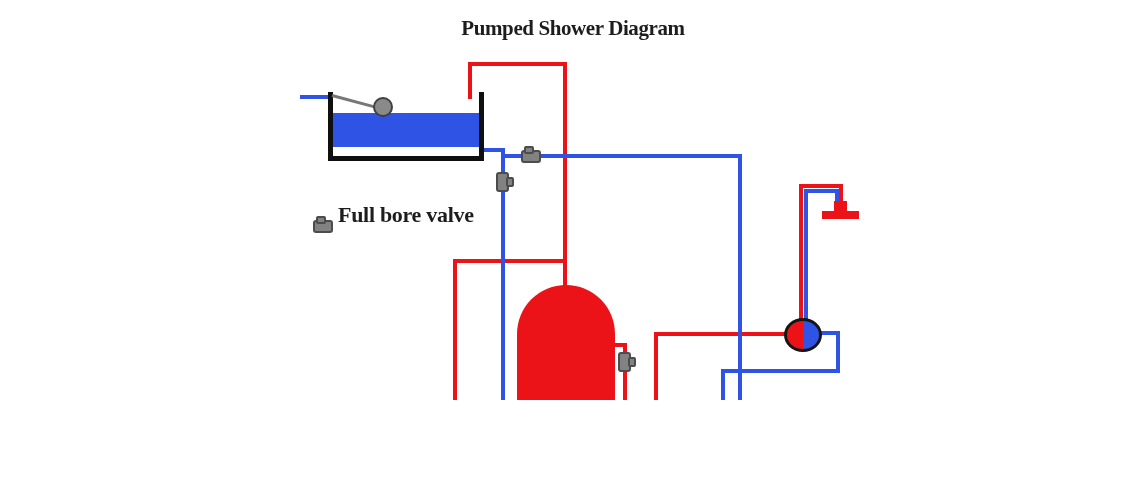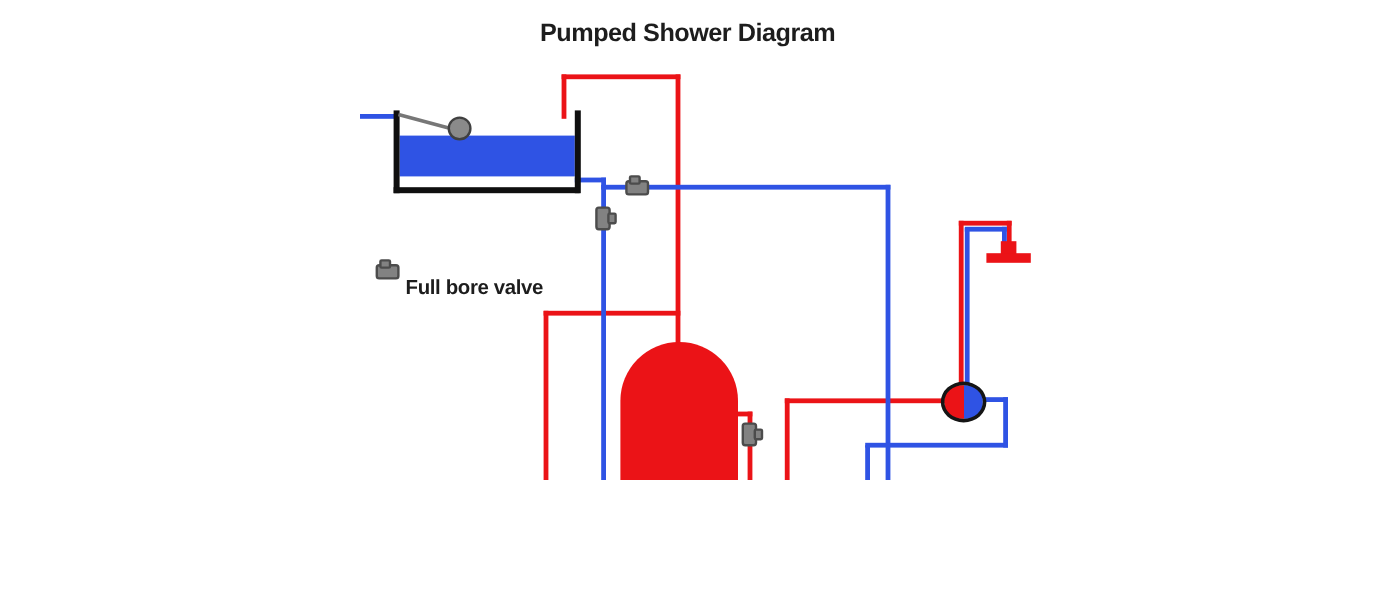--- a/index.html
+++ b/index.html
@@ -1,25 +1,25 @@
 <!DOCTYPE html>
 <html style="--hot: #eb1317; --cold: #2f53e4; --water: #2f53e4; --tank: #0f0f0f; --valve: #828282; --valve-border: #4c4c4c; --pump-green: #4f9b23; --pump-cap: #8e8e8e; --pump-border: #111111; --float: #8a8a8a; --float-border: #404040; --text: #1d1d1d; --background: #ffffff;"><head>
 <meta charset="utf-8">
 <style>
   html,body{margin:0;padding:0;background:#fff;}
   #canvas{position:relative;width:1146px;height:400px;background:var(--background,#fff);
-          font-family:Liberation Sans, sans-serif;overflow:hidden;border-radius:12px;}
+          font-family:Liberation Serif, serif;overflow:hidden;border-radius:12px;}
   .pipe{position:absolute;}
   .hot{background:var(--hot,#eb1317);}
   .cold{background:var(--cold,#2f53e4);}
   .tankpart{position:absolute;background:var(--tank,#0f0f0f);}
   .water{position:absolute;background:var(--water,#2f53e4);}
   .title{position:absolute;left:0;top:16px;width:100%;text-align:center;
          font-size:21px;font-weight:bold;letter-spacing:-0.4px;color:var(--text,#1d1d1d);}
-  .legend-label{position:absolute;left:338px;top:230px;font-size:17px;font-weight:600;
+  .legend-label{position:absolute;left:338px;top:202px;font-size:22px;font-weight:600;
          letter-spacing:-0.3px;color:var(--text,#1d1d1d);}
   .valve{position:absolute;width:20px;height:13px;background:var(--valve,#828282);
          border:2px solid var(--valve-border,#4c4c4c);border-radius:3px;box-sizing:border-box;}
   .valve.v{width:13px;height:20px;}
   .valve .tab{position:absolute;background:var(--valve,#828282);
          border:2px solid var(--valve-border,#4c4c4c);border-radius:2px;box-sizing:border-box;}
   .valve.h .tab{left:1px;top:-6px;width:10px;height:8px;}
   .valve.v .tab{left:8px;top:3px;width:8px;height:10px;}
   .cylinder{position:absolute;left:517px;top:285px;width:98px;height:207px;
          background:var(--hot,#eb1317);border-radius:49px 49px 0 0;}

